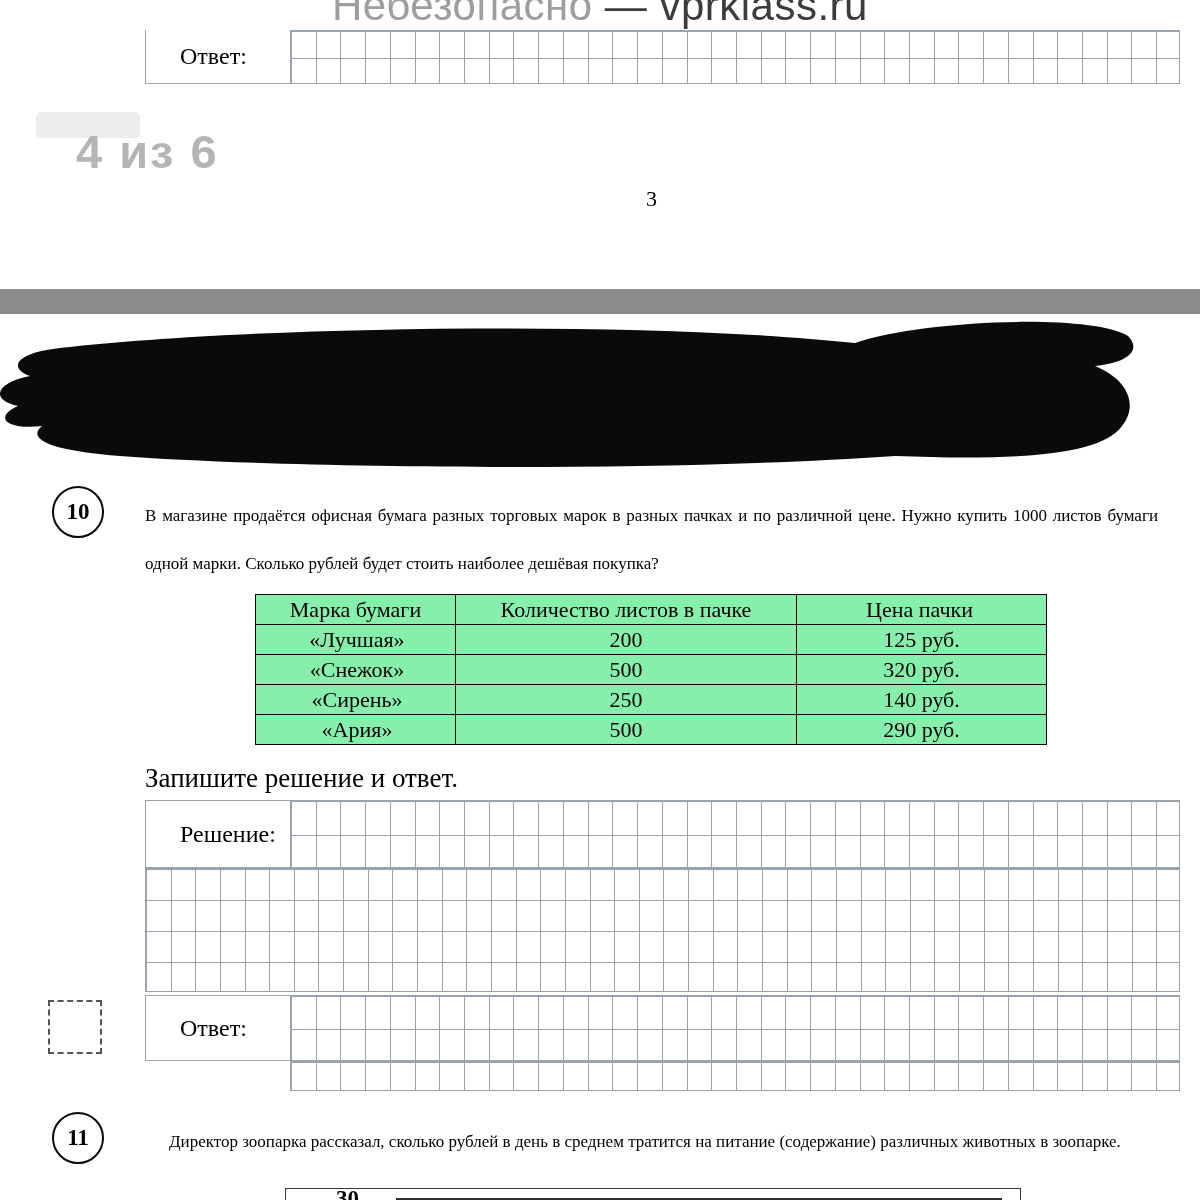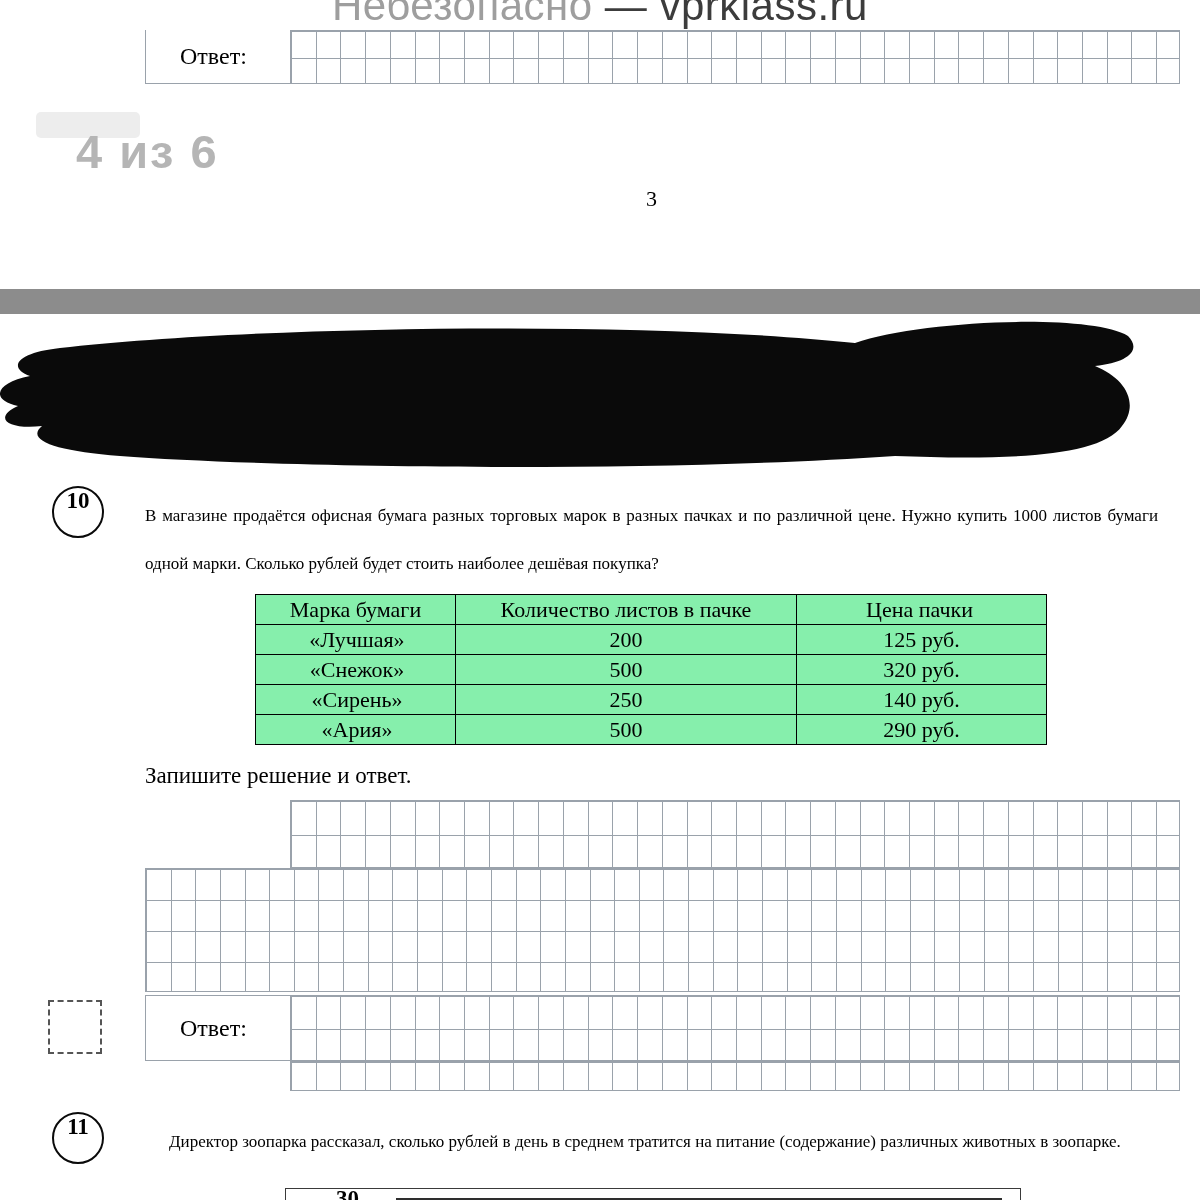--- a/index.html
+++ b/index.html
@@ -49,28 +49,28 @@
   .page-number { position:absolute; left:145px; top:186px; width:1013px;
     text-align:center; font-size:22px; }
 
   .divider-bar { position:absolute; left:0; top:289px; width:1200px; height:25px;
     background:#8c8c8c; }
 
   .scribble { position:absolute; left:0; top:308px; width:1200px; height:175px; }
 
   .qcircle {
     position:absolute; width:52px; height:52px; border:2px solid #0a0a0a;
-    border-radius:50%; display:flex; align-items:flex-start; justify-content:center;
+    border-radius:50%; display:flex; align-items:center; justify-content:center;
     font-weight:bold; font-size:23px; background:#fff;
   }
   .qtext {
     position:absolute; left:145px; width:1013px;
     font-size:17px; line-height:48px; text-align:justify;
   }
-  .plain-text { position:absolute; font-size:23px; }
+  .plain-text { position:absolute; font-size:27px; }
 
   table.paper { position:absolute; left:255px; top:594px; border-collapse:collapse;
     font-size:22px; background:#86efac; }
   table.paper th, table.paper td {
     border:1px solid #000; height:30px; padding:0 10px;
     font-weight:normal; text-align:center; white-space:nowrap;
   }
   table.paper td:first-child { text-align:center; padding-left:13px; }
   table.paper .col1 { width:200px; }
   table.paper .col2 { width:341px; }
@@ -141,20 +141,23 @@
         <tr>
           <td>«Ария»</td>
           <td>500</td>
           <td>290 руб.</td>
         </tr>
       </tbody>
     </table>
 
   <div class="plain-text" style="left:145px; top:763px;">Запишите решение и ответ.</div>
 
+  <div class="label-cell" style="left:145px; top:800px; width:145px; height:68px;">
+    <span>Решение:</span>
+  </div>
   <div class="grid" style="left:290px; top:800px; width:890px; height:68px; --cw:24.72px; --ch:34px;"></div>
   <div class="grid" style="left:145px; top:868px; width:1035px; height:124px; --cw:24.64px; --ch:31px;"></div>
 
   <div class="dashed-box" style="left:48px; top:1000px;"></div>
   <div class="label-cell" style="left:145px; top:995px; width:145px; height:66px;">
     <span>Ответ:</span>
   </div>
   <div class="grid" style="left:290px; top:995px; width:890px; height:66px; --cw:24.72px; --ch:33px;"></div>
   <div class="grid" style="left:290px; top:1061px; width:890px; height:30px; --cw:24.72px; --ch:30px;"></div>
 

